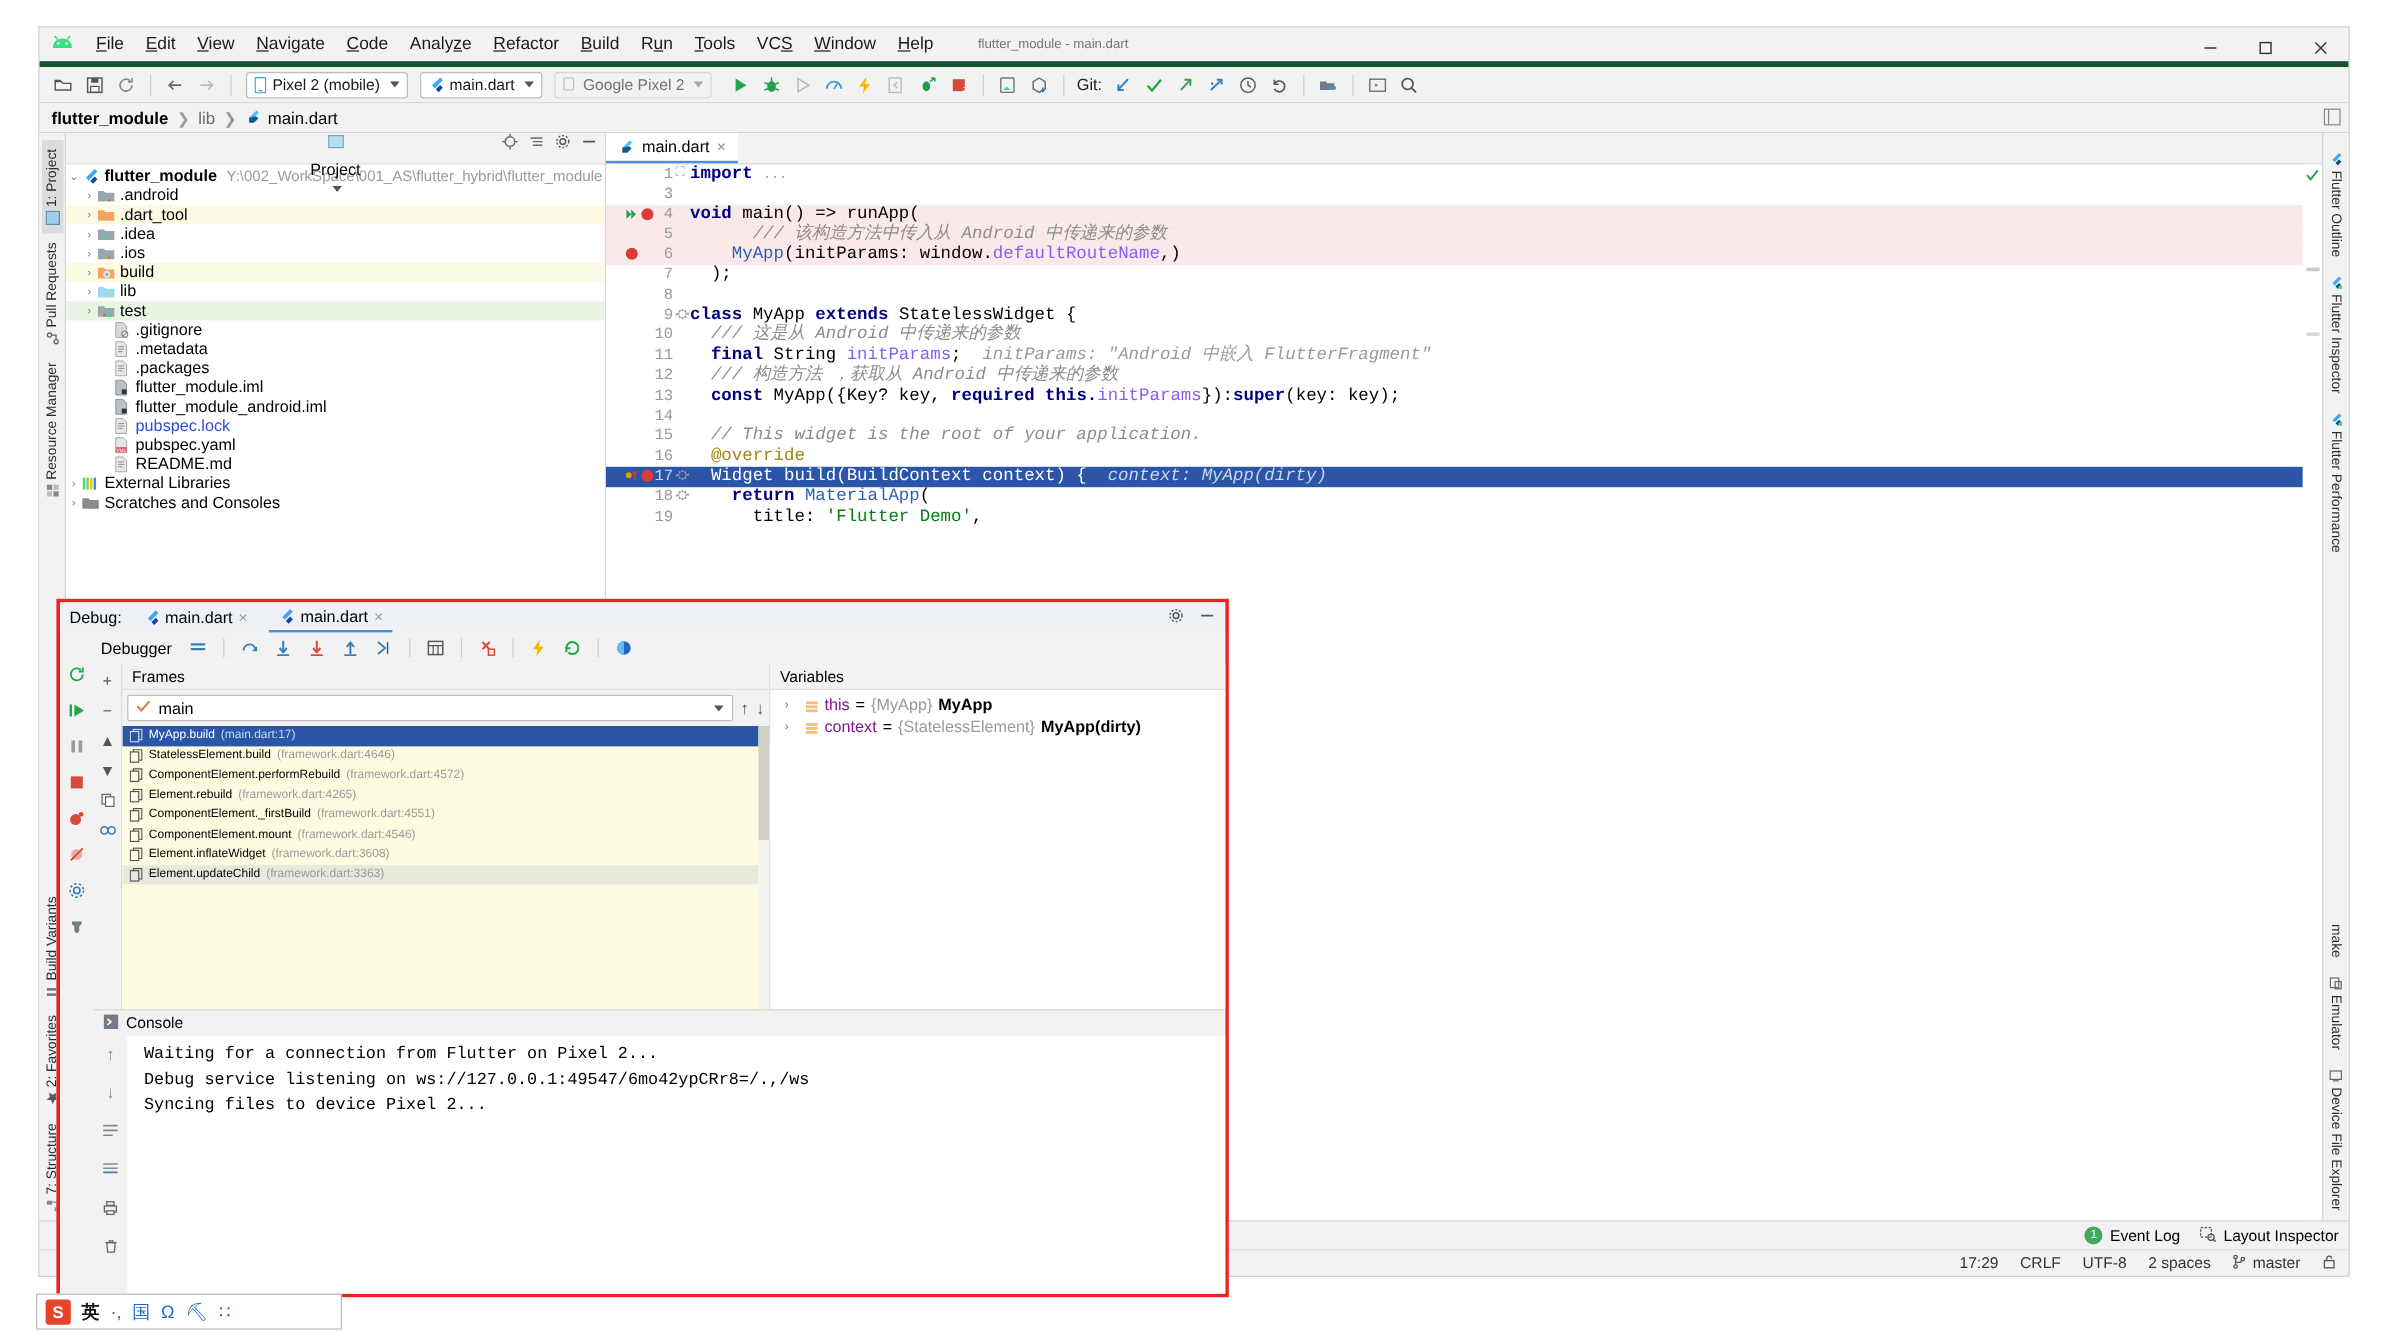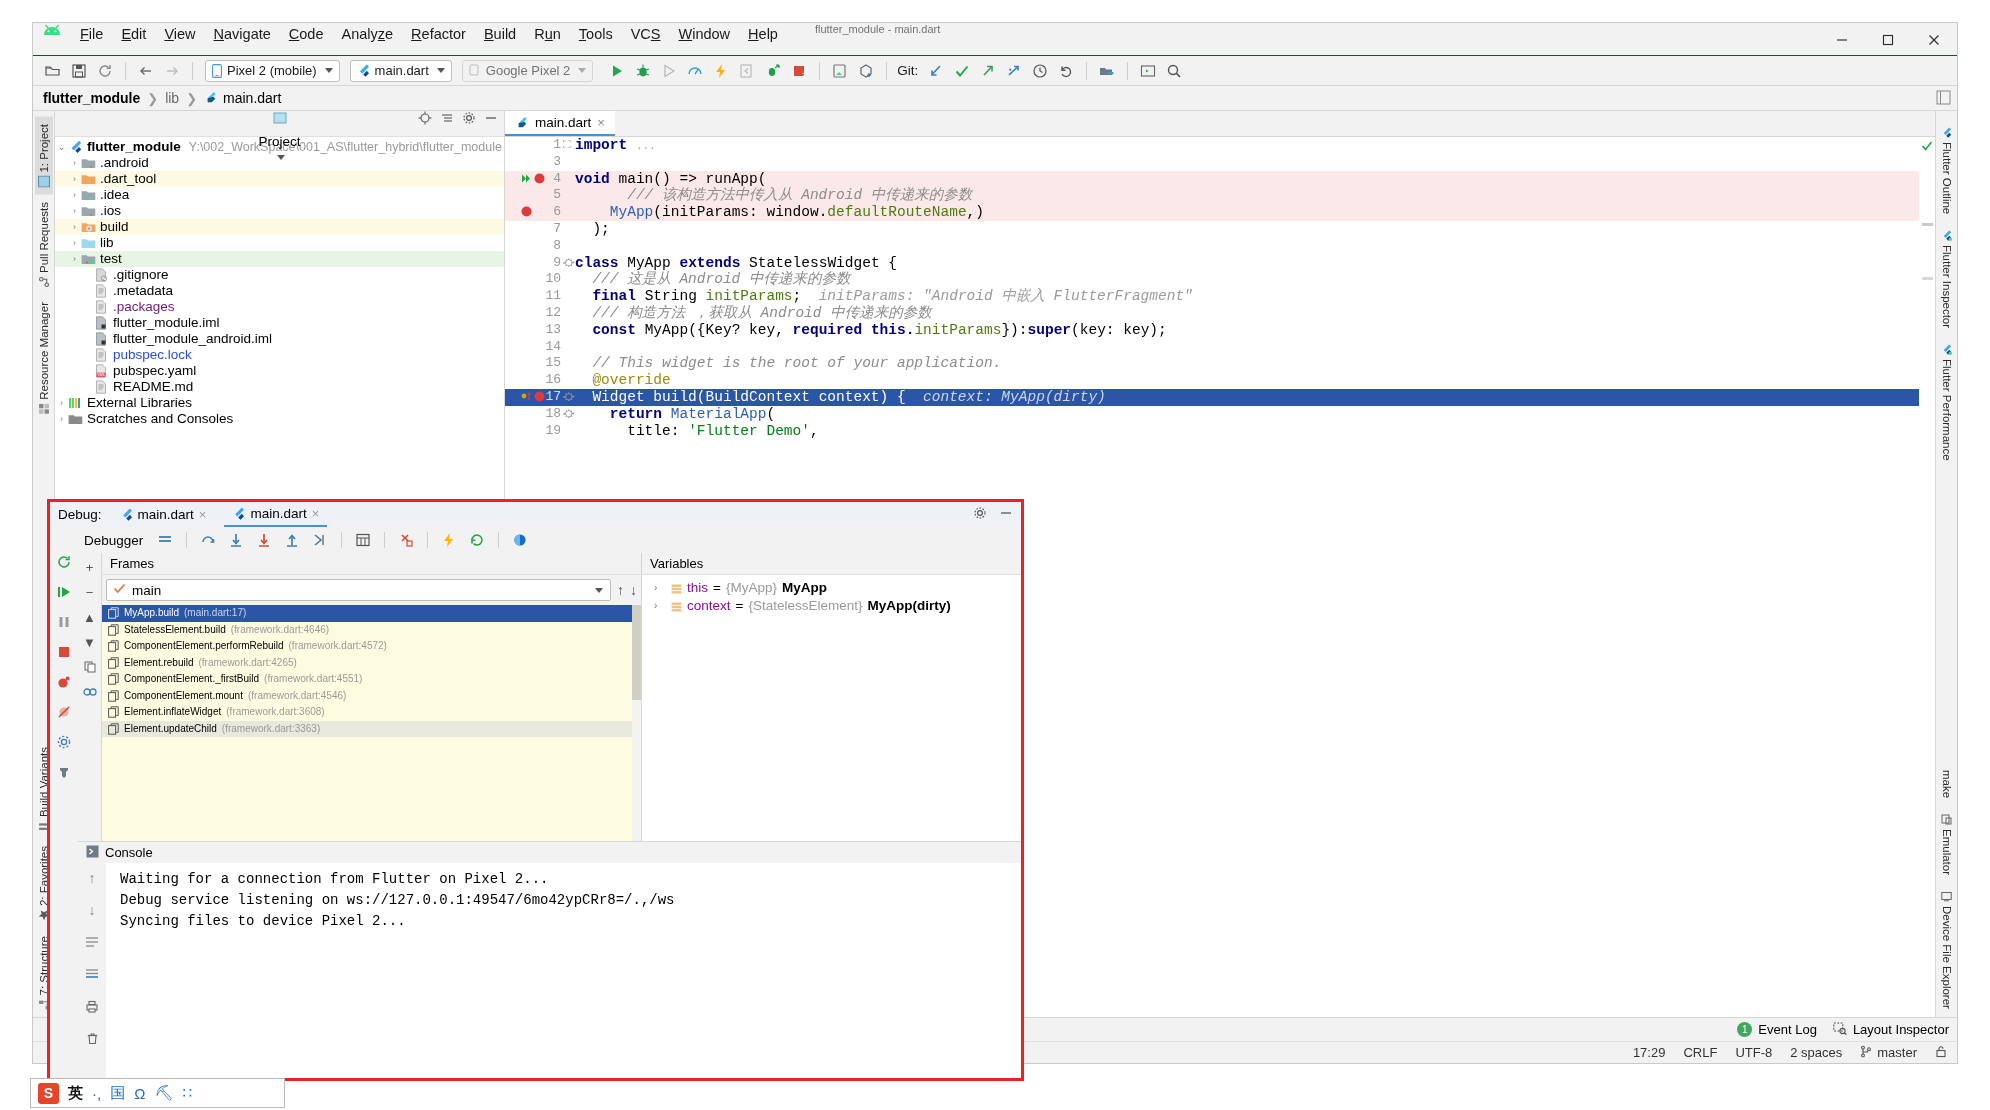--- a/index.html
+++ b/index.html
@@ -15,23 +15,23 @@
   }
   
   #app-window {
     position:absolute; left:32px; top:22px; width:1926px; height:1042px;
     background:#f2f2f2;
     border:1px solid #c9c9c9;
     display:flex; flex-direction:column;
   }
   
   #menubar {
-    height:33px; display:flex; align-items:flex-start;
+    height:33px; display:flex; align-items:center;
     background:#f2f2f2; padding-left:8px; position:relative;
-    border-bottom:1px solid #14532d;
+    border-bottom:5px solid #14532d;
   }
   .andro-logo { width:22px; height:18px; margin-right:8px; position:relative; }
   .andro-logo svg { display:block; }
   .menu-item {
     padding:3px 9px; font-size:14.5px; color:#1a1a1a; cursor:default;
     white-space:nowrap;
   }
   .menu-item u { text-decoration:underline; }
   #window-subtitle {
     margin-left:28px; font-size:11px; color:#737373;
@@ -113,21 +113,21 @@
   .trow.hl-green  { background:#e9f5e4; }
   .arrow {
     width:13px; display:inline-block; text-align:center; color:#7a7a7a; font-size:9px;
     flex:0 0 13px;
   }
   .tspacer { flex:0 0 13px; }
   .ficon { width:15px; height:14px; margin-right:4px; flex:0 0 15px; }
   .tlabel { color:#000; }
   .tlabel.bold { font-weight:bold; }
   .tlabel.blue { color:#2a4fd6; }
-  .tlabel.grey { color:#701a75; }
+  .tlabel.grey { color:#000000; }
   .tpath { color:#9a9a9a; font-size:12.5px; margin-left:8px;}
 
   
   #editor-col { flex:1; display:flex; flex-direction:column; min-width:0; background:#fff;}
   #editor-tabs {
     height:26px; background:#f2f2f2; display:flex; align-items:stretch;
     border-bottom:1px solid #d6d6d6;
   }
   .etab {
     display:flex; align-items:center; gap:6px; padding:0 10px; font-size:13.5px;
@@ -143,21 +143,21 @@
   .gline { height:16.8px; line-height:16.8px; color:#999; font-size:13px; padding-right:4px; position:relative; }
   .gline.err { background:#fbe8e8; }
   .gline.sel { background:#2b55a6; color:#cfd9ef; }
   #code-area { flex:1; position:relative; }
   .cline { height:16.8px; line-height:16.8px; white-space:pre; padding-left:10px; }
   .cline.err { background:#fbe8e8; }
   .cline.sel { background:#2b55a6; color:#fff; }
   .kw { color:#000080; font-weight:bold; }
   .cm { color:#8c8c8c; font-style:italic; }
   .typ { color:#2c5fb3; }
-  .fld { color:#4d7c0f; }
+  .fld { color:#8b5cf6; }
   .ann { color:#9e880d; }
   .str { color:#067d17; }
   .hint { color:#9a9a9a; font-style:italic; }
   .hint-w { color:#cdd6ea; font-style:italic; }
   .fold { color:#999; font-size:11px; }
   #editor-right-strip {
     width:16px; background:#fff; position:relative; flex:0 0 16px;
   }
   .marker { position:absolute; right:2px; width:11px; height:3px; }
 

